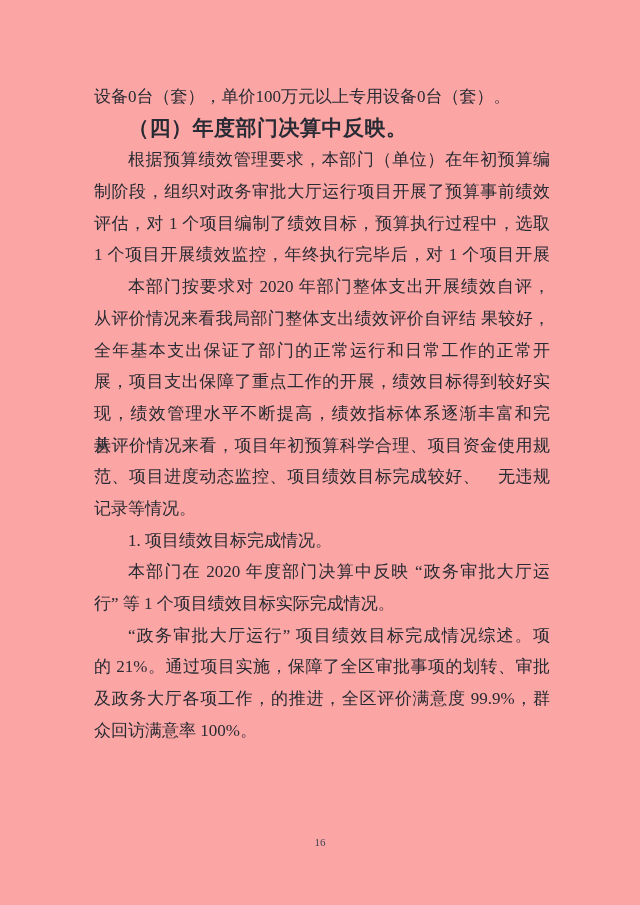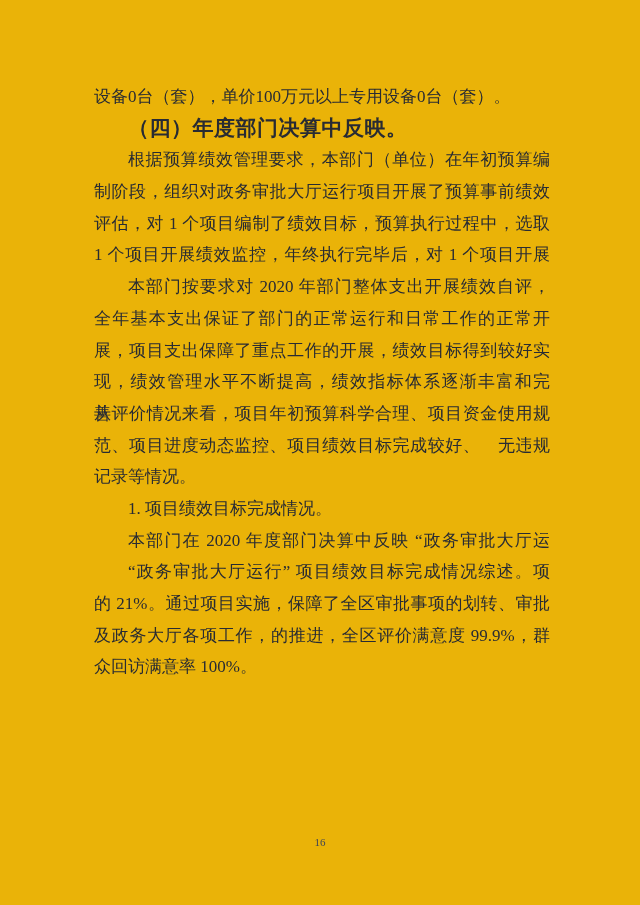--- a/index.html
+++ b/index.html
@@ -4,21 +4,21 @@
 <style>
   html, body {
     margin: 0;
     padding: 0;
     background: #ffffff;
   }
   .page {
     position: relative;
     width: 640px;
     height: 905px;
-    background: #eab308;
+    background: #fca5a5;
     overflow: hidden;
     font-family: "Liberation Serif", "DejaVu Serif", serif;
   }
   .text-block {
     position: absolute;
     left: 94px;
     top: 81px;
     width: 456px;
     color: #282b33;
   }
@@ -61,27 +61,29 @@
 
 <div class="page">
   <div class="text-block">
     <div class="line end">设备0台（套），单价100万元以上专用设备0台（套）。</div>
     <div class="line indent heading">（四）年度部门决算中反映。</div>
     <div class="line indent just">根据预算绩效管理要求，本部门（单位）在年初预算编</div>
     <div class="line just">制阶段，组织对政务审批大厅运行项目开展了预算事前绩效</div>
     <div class="line just">评估，对 1 个项目编制了绩效目标，预算执行过程中，选取</div>
     <div class="line just">1 个项目开展绩效监控，年终执行完毕后，对 1 个项目开展</div>
     <div class="line indent just">本部门按要求对 2020 年部门整体支出开展绩效自评，</div>
+    <div class="line just">从评价情况来看我局部门整体支出绩效评价自评结 果较好，</div>
     <div class="line just">全年基本支出保证了部门的正常运行和日常工作的正常开</div>
     <div class="line just">展，项目支出保障了重点工作的开展，绩效目标得到较好实</div>
     <div class="line just">现，绩效管理水平不断提高，绩效指标体系逐渐丰富和完善。</div>
     <div class="line just">从评价情况来看，项目年初预算科学合理、项目资金使用规</div>
     <div class="line just">范、项目进度动态监控、项目绩效目标完成较好、　无违规</div>
     <div class="line end">记录等情况。</div>
     <div class="line indent">1. 项目绩效目标完成情况。</div>
     <div class="line indent just">本部门在 2020 年度部门决算中反映 “政务审批大厅运</div>
+    <div class="line end">行” 等 1 个项目绩效目标实际完成情况。</div>
     <div class="line indent just">“政务审批大厅运行” 项目绩效目标完成情况综述。项</div>
     <div class="line just">的 21%。通过项目实施，保障了全区审批事项的划转、审批</div>
     <div class="line just">及政务大厅各项工作，的推进，全区评价满意度 99.9%，群</div>
     <div class="line end">众回访满意率 100%。</div>
   </div>
   <div class="page-number">16</div>
 </div>
 
 </body></html>

